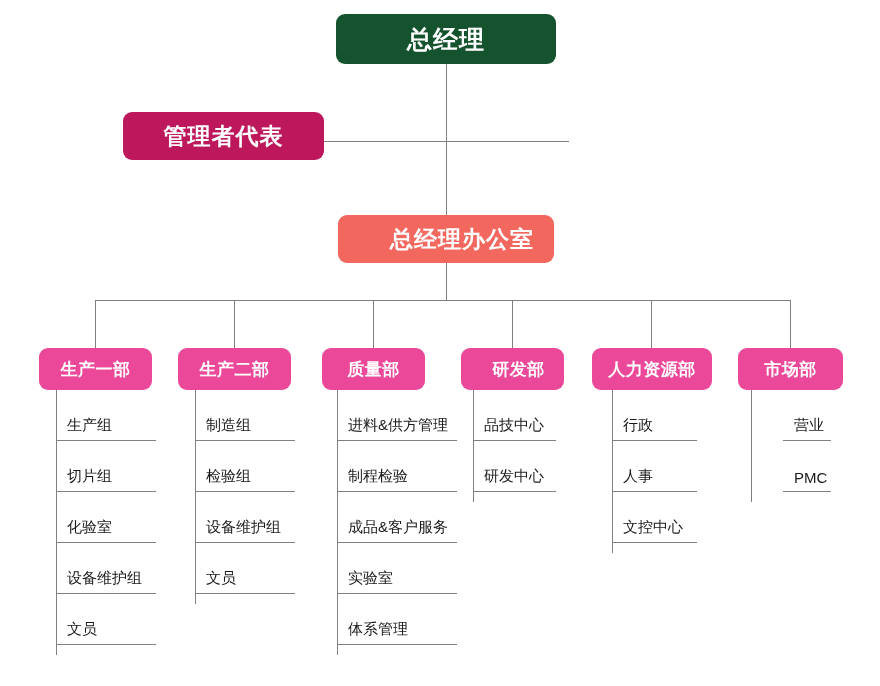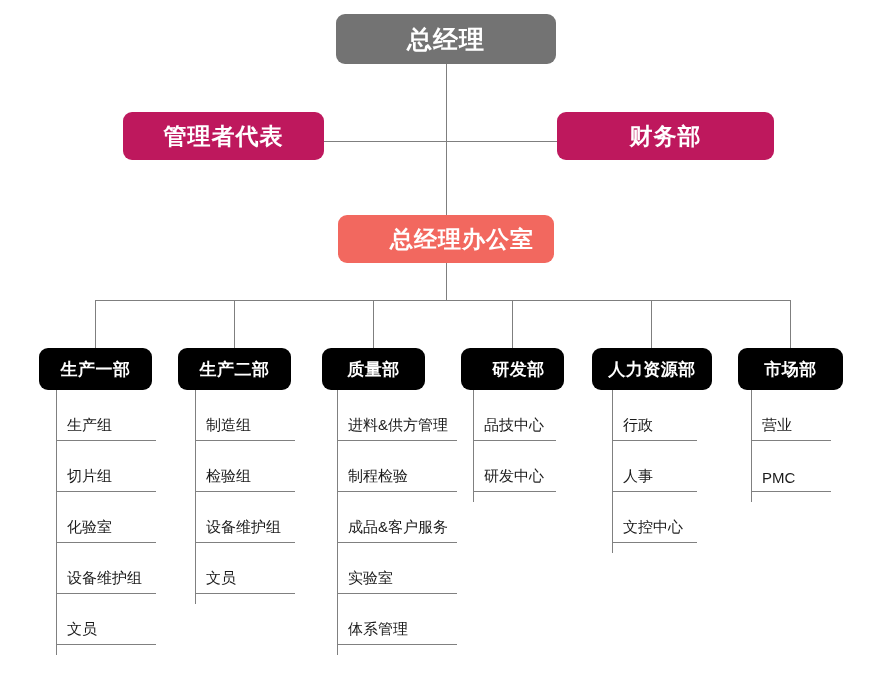--- a/index.html
+++ b/index.html
@@ -33,37 +33,37 @@
     display: flex;
     align-items: center;
     justify-content: center;
     text-align: center;
     color: #ffffff;
     font-weight: bold;
     letter-spacing: 1px;
     white-space: nowrap;
   }
   .node.ceo {
-    background: #737373;
+    background: #14532d;
     border-radius: 9px;
     font-size: 25px;
   }
   .node.exec {
     background: #be185d;
     border-radius: 9px;
     font-size: 23px;
   }
   .node.office {
     background: #f2685f;
     border-radius: 9px;
     font-size: 23px;
     padding-left: 32px;
   }
   .node.dept {
-    background: #000000;
+    background: #ec4899;
     border-radius: 9px;
     font-size: 17px;
     letter-spacing: 0.5px;
   }
 
   
   .sub-col {
     position: absolute;
     box-sizing: border-box;
   }
@@ -107,23 +107,20 @@
   <div class="line-v" style="left:790px; top:300px; height:48px;"></div>
 
   <div class="node ceo" style="left:336px; top:14px; width:220px; height:50px;">
     <span>总经理</span>
   </div>
 
   <div class="node exec" style="left:123px; top:112px; width:201px; height:48px;">
     <span>管理者代表</span>
   </div>
 
-  <div class="node exec" style="left:557px; top:112px; width:217px; height:48px;">
-    <span>财务部</span>
-  </div>
 
   <div class="node office" style="left:338px; top:215px; width:216px; height:48px;">
     <span>总经理办公室</span>
   </div>
 
   <div class="node dept" style="left:39px; top:348px; width:113px; height:42px;">
     <span>生产一部</span>
   </div>
   <div class="node dept" style="left:178px; top:348px; width:113px; height:42px;">
     <span>生产二部</span>
@@ -173,19 +170,19 @@
     <div class="sub-item">研发中心</div>
   </div>
 
   <div class="sub-col" style="left:612px; top:390px; width:85px;">
     <div class="sub-rail" style="height:163px;"></div>
     <div class="sub-item">行政</div>
     <div class="sub-item">人事</div>
     <div class="sub-item">文控中心</div>
   </div>
 
-  <div class="sub-col" style="left:751px; top:390px; width:80px;">
+  <div class="sub-col" style="left:751px; top:390px; width:80px;padding-left:32px;">
     <div class="sub-rail" style="height:112px;"></div>
     <div class="sub-item">营业</div>
     <div class="sub-item">PMC</div>
   </div>
 
 </div>
 
 </body></html>

